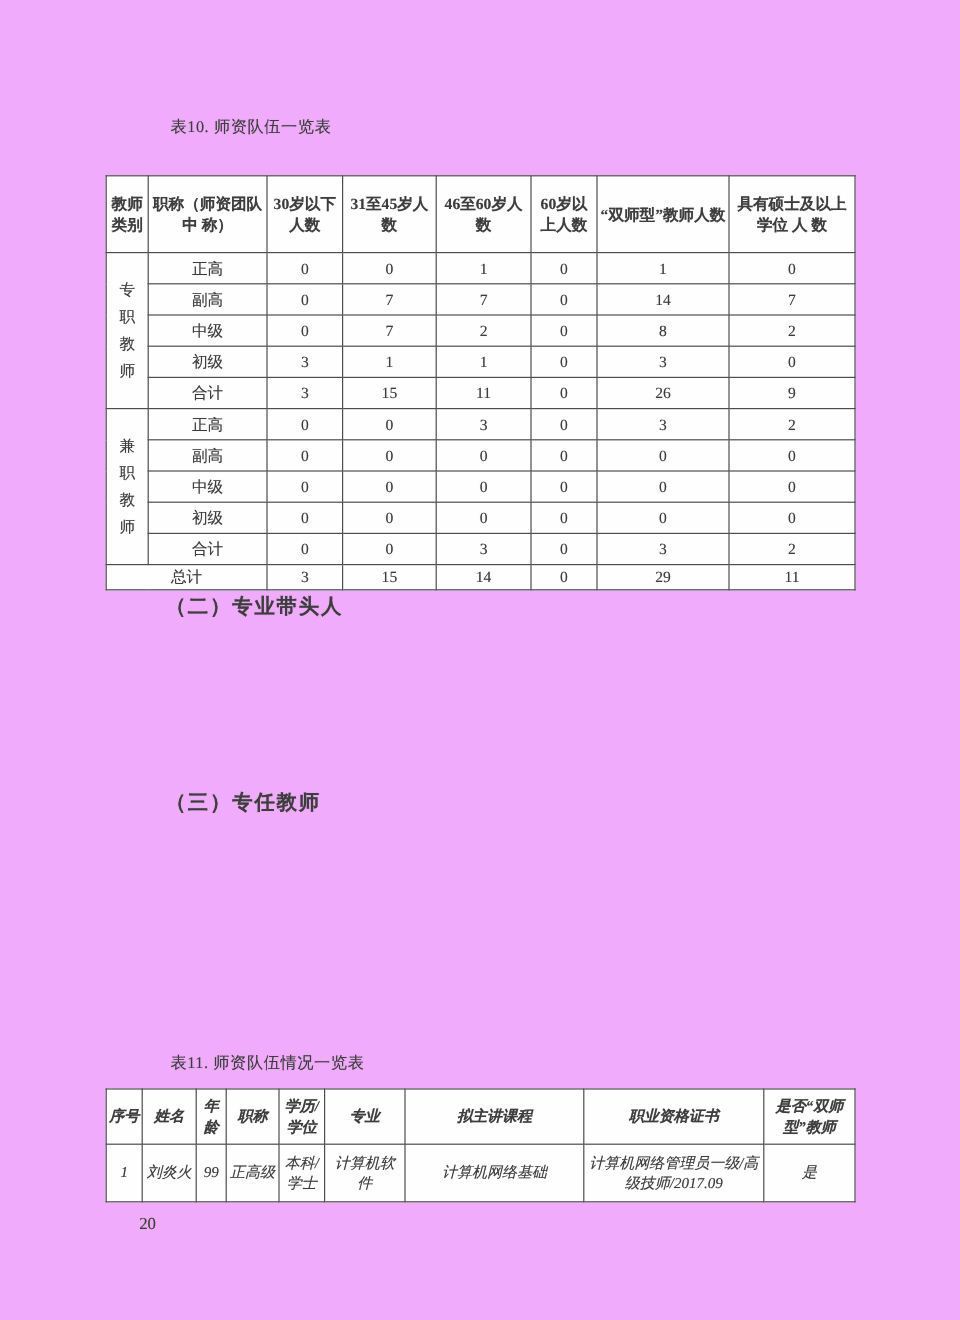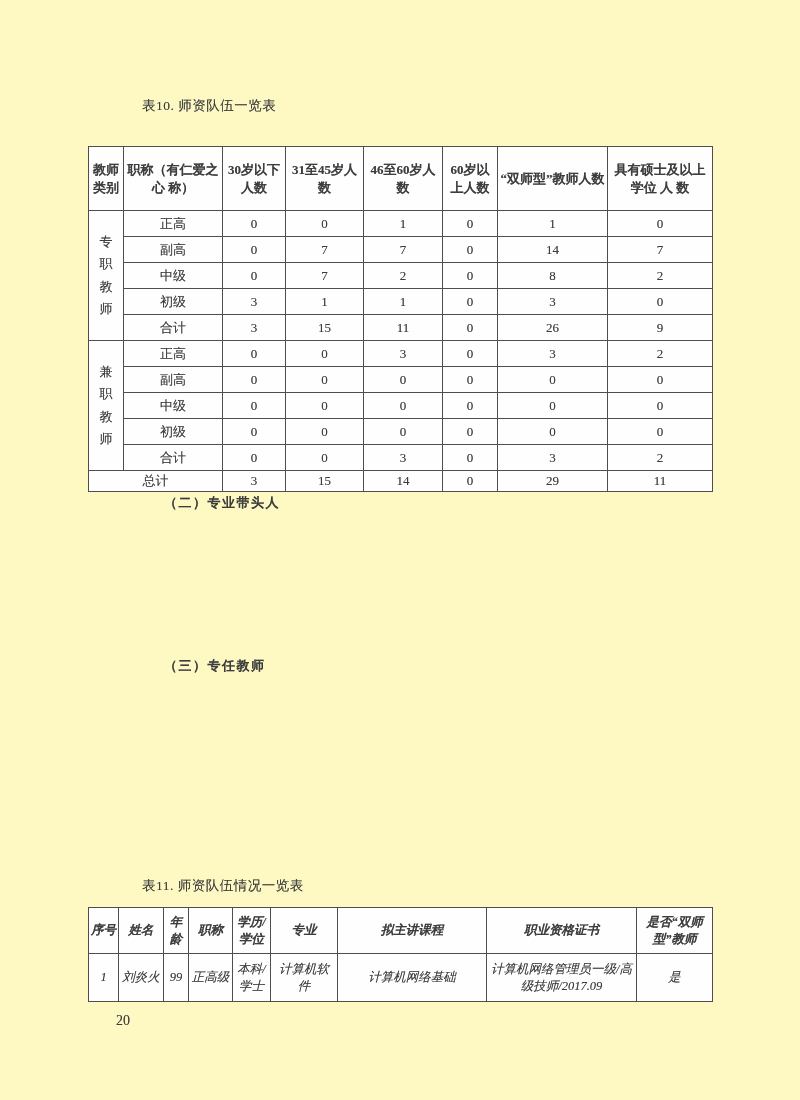--- a/index.html
+++ b/index.html
@@ -1,27 +1,27 @@
 <!DOCTYPE html>
 <html><head>
 <meta charset="utf-8">
 <style>
   html,body{margin:0;padding:0;background:#ffffff;}
   .page{
-    position:relative;width:800px;height:1100px;background:#fef9c3;overflow:hidden;
+    position:relative;width:800px;height:1100px;background:#f0abfc;overflow:hidden;
     font-family:"Liberation Serif","DejaVu Serif",serif;
     color:#3d3d3d;
     text-shadow:0 0 0.6px rgba(90,90,90,0.55);
   }
   
   .caption{position:absolute;font-size:13.5px;letter-spacing:0.5px;}
   .c1{left:142px;top:97px;}
   .c2{left:142px;top:877px;}
   
-  .sec{position:absolute;left:164px;font-size:13px;font-weight:bold;letter-spacing:1.5px;}
+  .sec{position:absolute;left:138px;font-size:17px;font-weight:bold;letter-spacing:1.5px;}
   .s2{top:494px;}
   .s3{top:657px;text-align:right;}
   
   .para{
     position:absolute;left:88px;width:624px;margin:0;
     text-align:justify;text-justify:inter-ideograph;
     text-indent:46px;font-size:16px;line-height:32.5px;letter-spacing:0.8px;
   }
   .p2{top:520px;}
   .p3{top:682px;}
@@ -55,21 +55,21 @@
         <col style="width:63px">
         <col style="width:78px">
       <col style="width:79px">
         <col style="width:55px">
         <col style="width:110px">
         <col style="width:105px">
     </colgroup>
     <thead>
       <tr>
         <th>教师类别</th>
-        <th>职称（有仁爱之心 称）</th>
+        <th>职称（师资团队中 称）</th>
         <th>30岁以下人数</th>
         <th>31至45岁人数</th>
         <th>46至60岁人数</th>
         <th>60岁以上人数</th>
         <th>“双师型”教师人数</th>
         <th>具有硕士及以上学位 人 数</th>
       </tr>
     </thead>
     <tbody>
       <tr>

